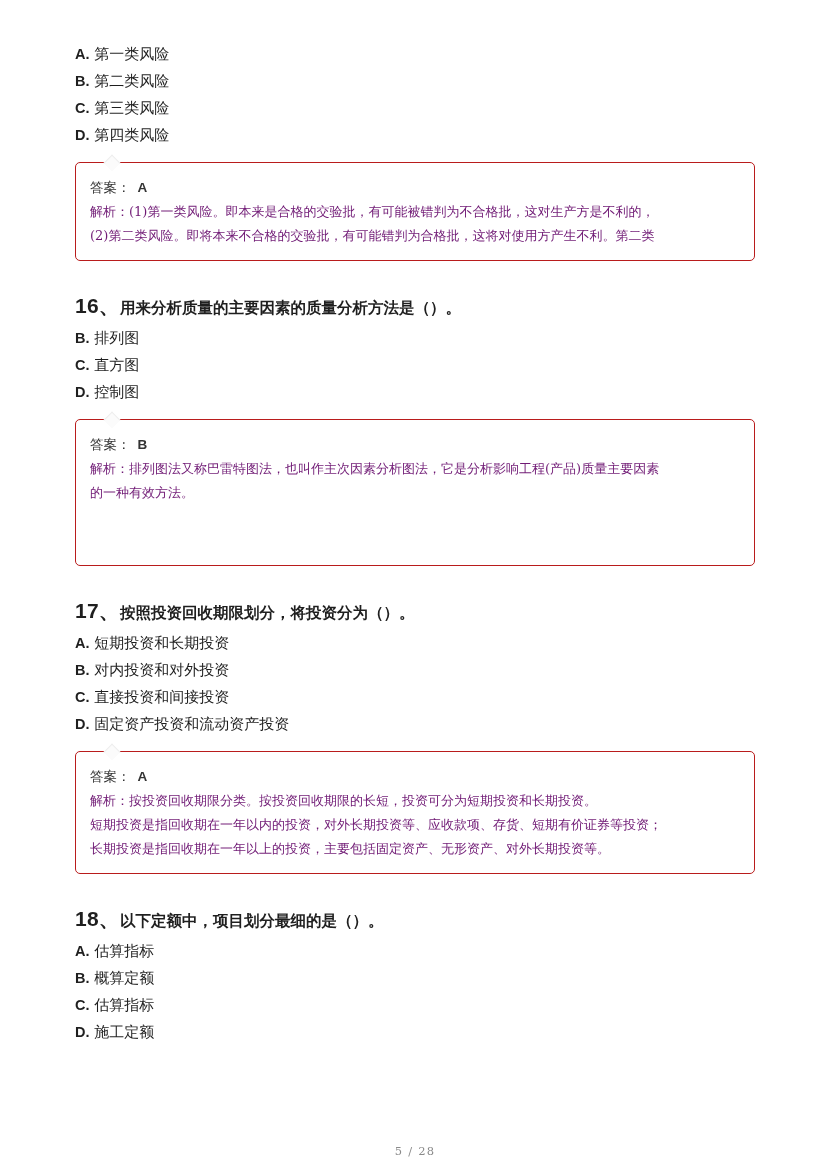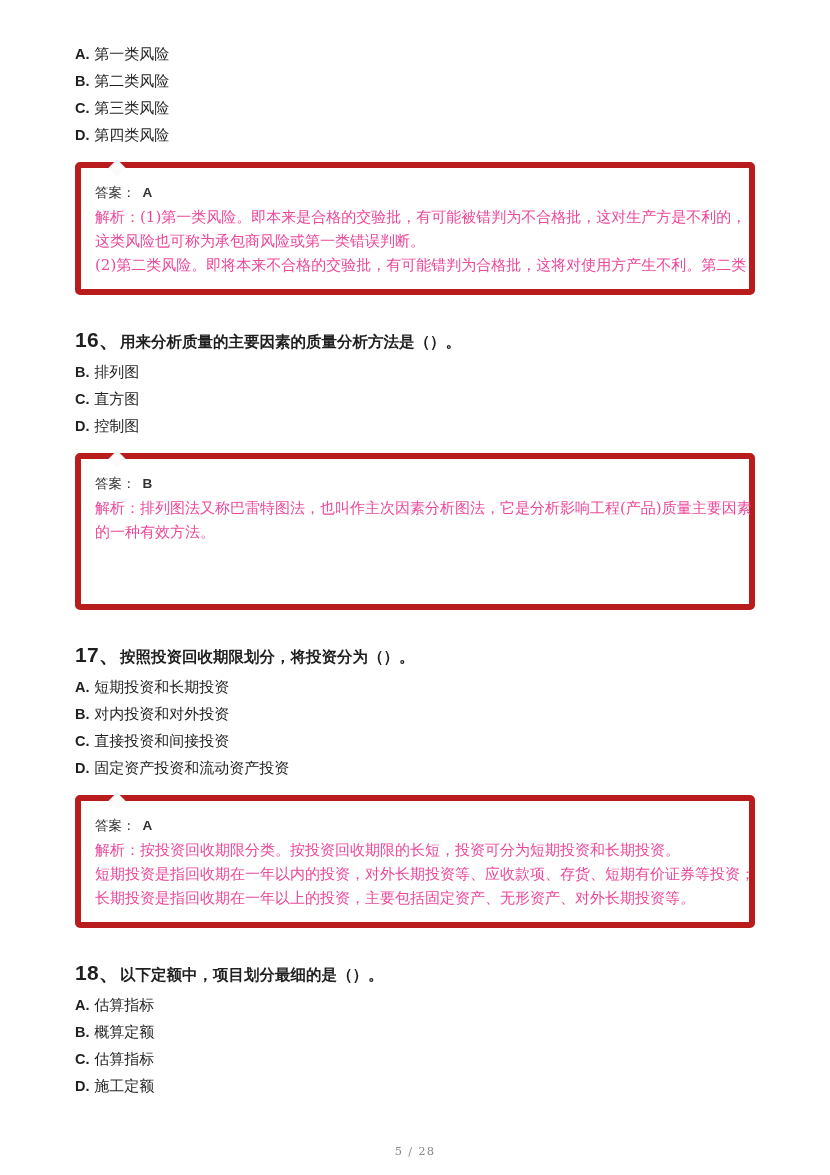--- a/index.html
+++ b/index.html
@@ -61,21 +61,21 @@
     font-size: 14.5px;
   }
   .opt-text {
     font-family: "DejaVu Serif", "Liberation Serif", serif;
   }
 
   
   .answer-card {
     position: relative;
     box-sizing: border-box;
-    border: 6px solid #b91c1c;
+    border: 1px solid #b91c1c;
     border-radius: 5px;
     background: #ffffff;
     padding: 12px 14px 12px 14px;
     margin-top: 13px;
   }
   .answer-card .marker {
     position: absolute;
     width: 11px;
     height: 11px;
     background: #fbfbfb;
@@ -94,23 +94,23 @@
   .ans-label {
     font-family: "DejaVu Serif", "Liberation Serif", serif;
   }
   .ans-value {
     font-family: "Liberation Sans", "DejaVu Sans", sans-serif;
     font-weight: bold;
     font-size: 13.5px;
     margin-left: 7px;
   }
   .exp-block {
-    font-size: 15px;
+    font-size: 13px;
     line-height: 24px;
-    color: #ec4899;
+    color: #701a75;
   }
   .exp-line {
     white-space: nowrap;
     font-family: "DejaVu Serif", "Liberation Serif", serif;
   }
   .filler-line {
     height: 24px;
   }
 
   .gap-after-card {
@@ -155,21 +155,20 @@
       </div>
     </div>
 
     <div class="answer-card">
       <span class="marker"></span>
       <div class="ans-line">
         <span class="ans-label">答案：</span><span class="ans-value">A</span>
       </div>
       <div class="exp-block">
         <div class="exp-line">解析：(1)第一类风险。即本来是合格的交验批，有可能被错判为不合格批，这对生产方是不利的，</div>
-        <div class="exp-line">这类风险也可称为承包商风险或第一类错误判断。</div>
         <div class="exp-line">(2)第二类风险。即将本来不合格的交验批，有可能错判为合格批，这将对使用方产生不利。第二类</div>
       </div>
     </div>
   </div>
 
   <div class="gap-after-card"></div>
 
   <div class="qblock">
     <div class="qstem">
       <span class="qnum">16、</span><span class="qtext">用来分析质量的主要因素的质量分析方法是（）。</span>

